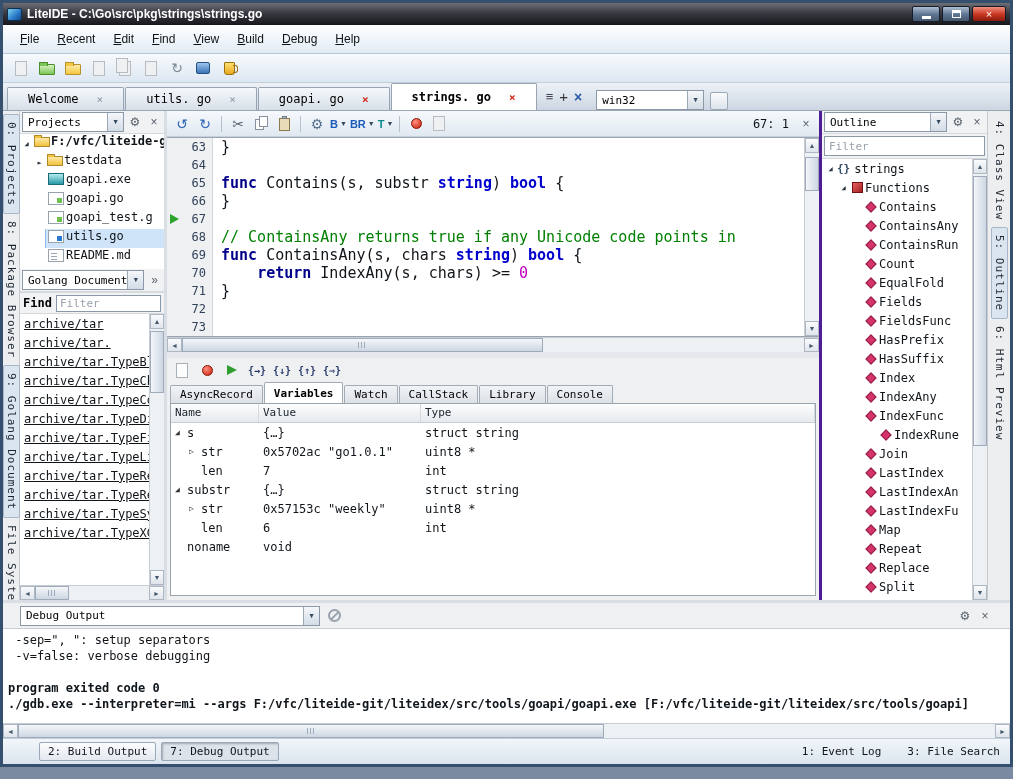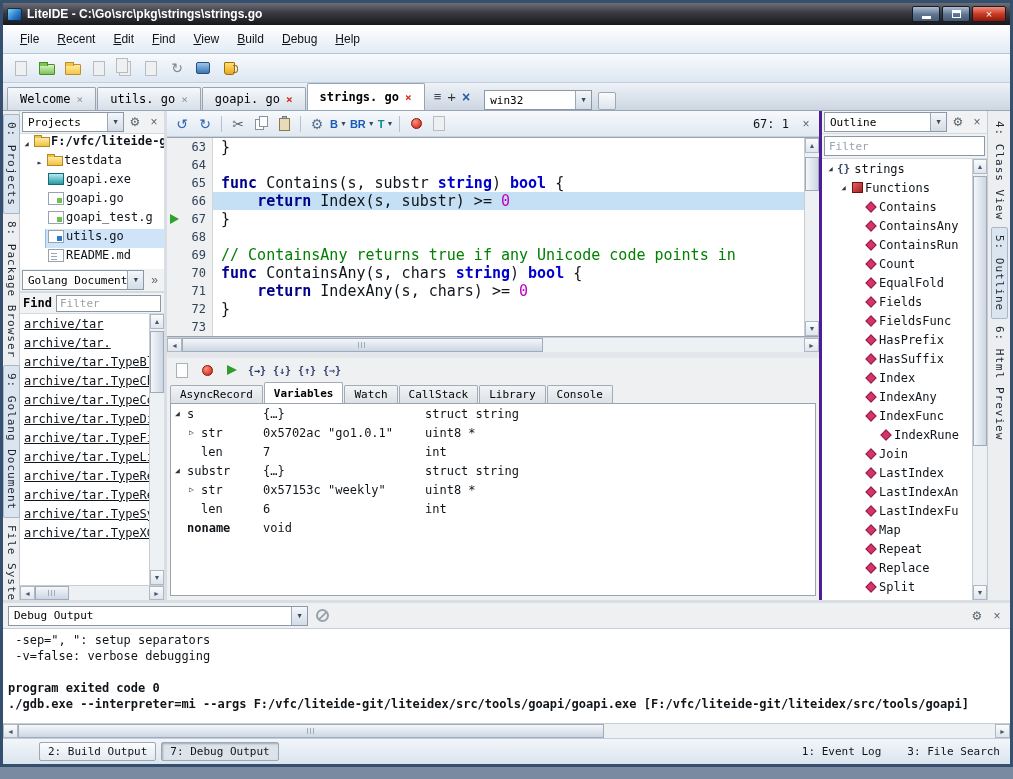--- a/index.html
+++ b/index.html
@@ -46,21 +46,21 @@
   .ic-mug { width:11px; height:13px; background:linear-gradient(#ffe070,#e8a820); border:1px solid #9a7010;
     border-radius:1px 1px 3px 3px; position:relative; }
   .ic-mug::after { content:""; position:absolute; right:-4px; top:2px; width:4px; height:6px;
     border:1px solid #9a7010; border-left:none; border-radius:0 3px 3px 0; }
   .gl { font-size:14px; line-height:1; }
   .gl.gray { color:#7c8894; }
 
   
   .tabbar { flex:0 0 28px; background:linear-gradient(#eef2f7,#ccd6e2);
     border-bottom:1px solid #9aa6b4; display:flex; align-items:flex-end; padding:0 4px; }
-  .tab { height:23px; display:flex; align-items:center; gap:6px; padding:0 12px;
+  .tab { height:23px; display:flex; align-items:center; gap:18px; padding:0 20px;
     border:1px solid #98a4b2; border-bottom:none; margin-right:1px; border-radius:2px 2px 0 0;
     background:linear-gradient(#f5f8fb,#d7dfe8); font-family:"DejaVu Sans Mono",monospace; font-size:12px;justify-content:center; }
   .tab.active { height:27px; background:#ffffff; font-weight:bold; position:relative; z-index:2; }
   .tab-close { font-size:11px; color:#8a949e; line-height:1; font-weight:normal; }
   .tab-close.red { color:#d22a1a; font-weight:bold; }
   .tabbar-tools { display:flex; align-items:center; gap:6px; margin-left:8px; height:100%; }
   .tbar-btn { font-size:13px; color:#3c4document8; display:flex; align-items:center; }
   .combo { height:20px; background:#fff; border:1px solid #8a98a8; display:flex; align-items:center;
     font-size:11px; padding-left:5px; font-family:"DejaVu Sans Mono",monospace; white-space:nowrap; }
   .combo .arrow-btn { margin-left:auto; width:16px; align-self:stretch;
@@ -184,21 +184,21 @@
     font-family:"DejaVu Sans Mono",monospace; }
   .outline-wrap { flex:1; min-height:0; display:flex; background:#fff; border-top:1px solid #d7dadd; }
   .outline-tree { flex:1; min-width:0; overflow:hidden; }
   .ic-braces { font-family:"DejaVu Sans Mono",monospace; font-size:11px; font-weight:bold; color:#334a66; }
   .ic-funcs { width:11px; height:11px; margin:1px 2px; background:linear-gradient(135deg,#e86060,#a02020); border:1px solid #701010; }
   .ic-diamond { width:8px; height:8px; margin:3px 4px; background:#d6336c; transform:rotate(45deg);
     border:1px solid #8f1f47; }
 
   
   .debug-output { flex:0 0 138px; display:flex; flex-direction:column; background:#eef0f2; border-top:3px solid #d9dee5; }
-  .do-header { flex:0 0 25px; display:flex; align-items:center; padding:2px 5px; gap:8px; }
+  .do-header { flex:0 0 25px; display:flex; align-items:center; padding:2px 17px; gap:8px; }
   .do-combo { width:300px; }
   .ic-clear { width:13px; height:13px; border:2px solid #98a2ac; border-radius:50%; position:relative; }
   .ic-clear::after { content:""; position:absolute; left:-1px; top:4px; width:11px; height:2px;
     background:#98a2ac; transform:rotate(-45deg); }
   .do-right { margin-left:auto; display:flex; gap:4px; }
   .do-body { flex:1; min-height:0; background:#fff; border-top:1px solid #c9ced4; padding:3px 5px; overflow:hidden; }
   .do-line { height:16px; line-height:16px; font-family:"DejaVu Sans Mono",monospace; font-size:12px;
     white-space:pre; color:#10151a; }
   .do-line.bold { font-weight:bold; }
 
@@ -475,21 +475,20 @@
             <div class="gutter-row">69</div>
             <div class="gutter-row">70</div>
             <div class="gutter-row">71</div>
             <div class="gutter-row">72</div>
             <div class="gutter-row">73</div>
           </div>
         <div class="code-area" id="code">
             <div class="code-row"><span class="tok-pln">}</span></div>
             <div class="code-row"></div>
             <div class="code-row"><span class="tok-kw">func</span><span class="tok-pln"> Contains(s, substr </span><span class="tok-typ">string</span><span class="tok-pln">) </span><span class="tok-typ">bool</span><span class="tok-pln"> {</span></div>
-            <div class="code-row current"><span class="tok-pln">    </span><span class="tok-kw">return</span><span class="tok-pln"> Index(s, substr) &gt;= </span><span class="tok-num">0</span></div>
             <div class="code-row"><span class="tok-pln">}</span></div>
             <div class="code-row"></div>
             <div class="code-row"><span class="tok-cmt">// ContainsAny returns true if any Unicode code points in</span></div>
             <div class="code-row"><span class="tok-kw">func</span><span class="tok-pln"> ContainsAny(s, chars </span><span class="tok-typ">string</span><span class="tok-pln">) </span><span class="tok-typ">bool</span><span class="tok-pln"> {</span></div>
             <div class="code-row"><span class="tok-pln">    </span><span class="tok-kw">return</span><span class="tok-pln"> IndexAny(s, chars) &gt;= </span><span class="tok-num">0</span></div>
             <div class="code-row"><span class="tok-pln">}</span></div>
           </div>
         <div class="sb-v">
           <div class="sb-btn">▲</div>
           <div class="sb-track">
@@ -531,20 +530,25 @@
         </div>
       <div class="dbg-tabs" id="debug-tabs">
           <div class="dbg-tab">AsyncRecord</div>
           <div class="dbg-tab active">Variables</div>
           <div class="dbg-tab">Watch</div>
           <div class="dbg-tab">CallStack</div>
           <div class="dbg-tab">Library</div>
           <div class="dbg-tab">Console</div>
         </div>
       <div class="vars-wrap">
+        <div class="vars-header">
+          <span>Name</span>
+          <span>Value</span>
+          <span>Type</span>
+        </div>
         <div id="vars-rows">
             <div class="var-row">
               <div class="var-cell" style="padding-left: 4px;">
                 <span class="var-exp">◢</span>
                 <span>s</span>
               </div>
               <div class="var-cell">{…}</div>
               <div class="var-cell">struct string</div>
             </div>
             <div class="var-row">
@@ -581,21 +585,21 @@
             </div>
             <div class="var-row">
               <div class="var-cell" style="padding-left: 18px;">
                 <span class="var-exp"></span>
                 <span>len</span>
               </div>
               <div class="var-cell">6</div>
               <div class="var-cell">int</div>
             </div>
             <div class="var-row">
-              <div class="var-cell" style="padding-left: 4px; font-weight: bold;">
+              <div class="var-cell" style="padding-left: 4px;">
                 <span class="var-exp"></span>
                 <span>noname</span>
               </div>
               <div class="var-cell">void</div>
             </div>
           </div>
       </div>
     </div>
 
     <div class="right-panel">

